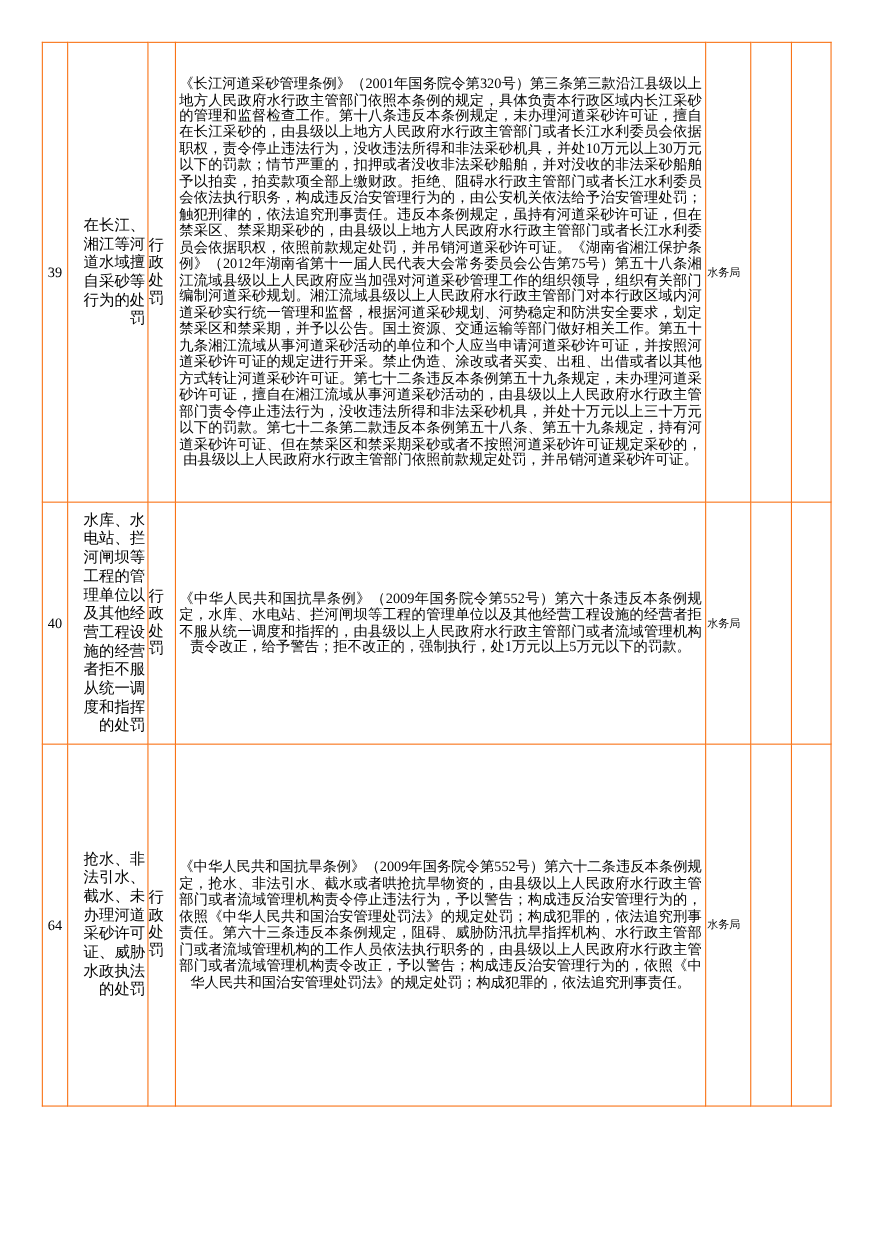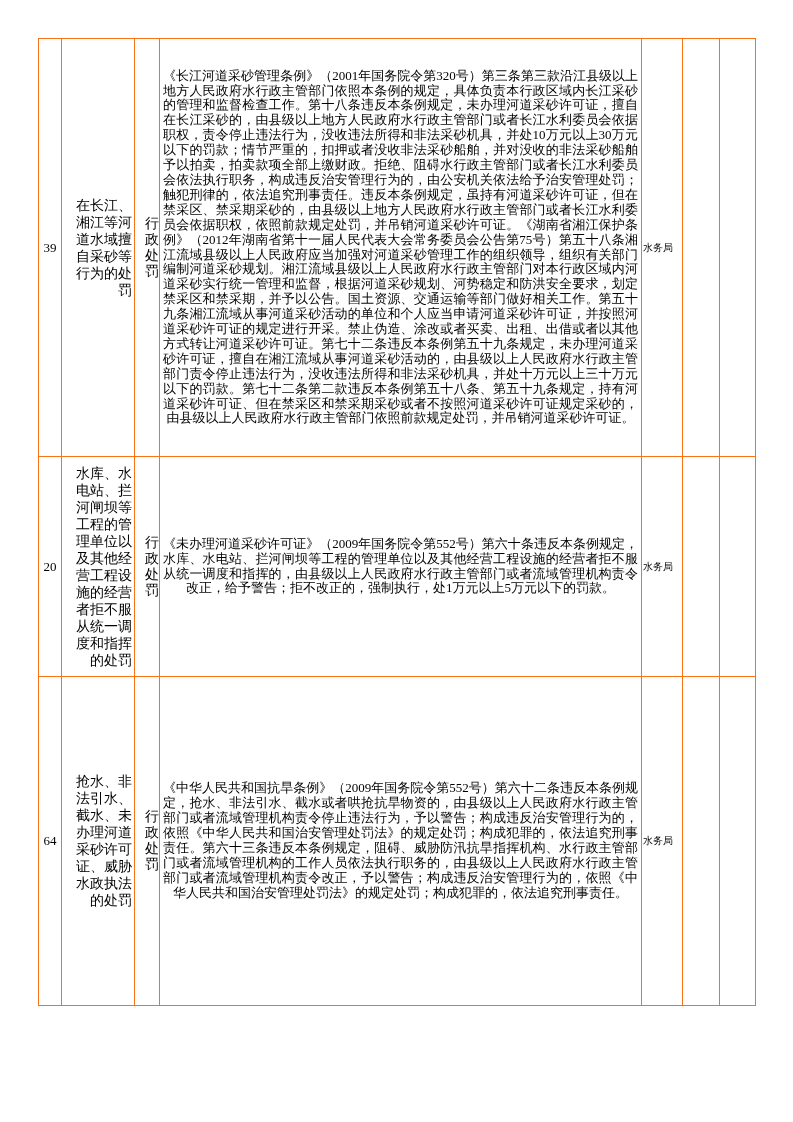--- a/index.html
+++ b/index.html
@@ -45,21 +45,21 @@
     font-size: 13px;
   }
   td.item {
     text-align: right;
     font-size: 14px;
     line-height: 17px;
     padding: 2px 2px;
     word-break: break-all;
   }
   td.type {
-    text-align: right;
+    text-align: left;
     font-size: 14px;
     line-height: 16px;
     padding: 2px 0;
     word-break: break-all;
   }
   td.basis {
     font-size: 13px;
     line-height: 14.9px;
     text-align: justify;
     text-align-last: center;
@@ -91,24 +91,24 @@
       <tr class="r39">
         <td class="num">39</td>
         <td class="item">在长江、湘江等河道水域擅自采砂等行为的处罚</td>
         <td class="type">行政处罚</td>
         <td class="basis">《长江河道采砂管理条例》（2001年国务院令第320号）第三条第三款沿江县级以上地方人民政府水行政主管部门依照本条例的规定，具体负责本行政区域内长江采砂的管理和监督检查工作。第十八条违反本条例规定，未办理河道采砂许可证，擅自在长江采砂的，由县级以上地方人民政府水行政主管部门或者长江水利委员会依据职权，责令停止违法行为，没收违法所得和非法采砂机具，并处10万元以上30万元以下的罚款；情节严重的，扣押或者没收非法采砂船舶，并对没收的非法采砂船舶予以拍卖，拍卖款项全部上缴财政。拒绝、阻碍水行政主管部门或者长江水利委员会依法执行职务，构成违反治安管理行为的，由公安机关依法给予治安管理处罚；触犯刑律的，依法追究刑事责任。违反本条例规定，虽持有河道采砂许可证，但在禁采区、禁采期采砂的，由县级以上地方人民政府水行政主管部门或者长江水利委员会依据职权，依照前款规定处罚，并吊销河道采砂许可证。《湖南省湘江保护条例》（2012年湖南省第十一届人民代表大会常务委员会公告第75号）第五十八条湘江流域县级以上人民政府应当加强对河道采砂管理工作的组织领导，组织有关部门编制河道采砂规划。湘江流域县级以上人民政府水行政主管部门对本行政区域内河道采砂实行统一管理和监督，根据河道采砂规划、河势稳定和防洪安全要求，划定禁采区和禁采期，并予以公告。国土资源、交通运输等部门做好相关工作。第五十九条湘江流域从事河道采砂活动的单位和个人应当申请河道采砂许可证，并按照河道采砂许可证的规定进行开采。禁止伪造、涂改或者买卖、出租、出借或者以其他方式转让河道采砂许可证。第七十二条违反本条例第五十九条规定，未办理河道采砂许可证，擅自在湘江流域从事河道采砂活动的，由县级以上人民政府水行政主管部门责令停止违法行为，没收违法所得和非法采砂机具，并处十万元以上三十万元以下的罚款。第七十二条第二款违反本条例第五十八条、第五十九条规定，持有河道采砂许可证、但在禁采区和禁采期采砂或者不按照河道采砂许可证规定采砂的，由县级以上人民政府水行政主管部门依照前款规定处罚，并吊销河道采砂许可证。</td>
         <td class="dept">水务局</td>
         <td class="e1"></td>
         <td class="e2"></td>
       </tr>
       <tr class="r40">
-        <td class="num">20</td>
+        <td class="num">40</td>
         <td class="item">水库、水电站、拦河闸坝等工程的管理单位以及其他经营工程设施的经营者拒不服从统一调度和指挥的处罚</td>
         <td class="type">行政处罚</td>
-        <td class="basis">《未办理河道采砂许可证》（2009年国务院令第552号）第六十条违反本条例规定，水库、水电站、拦河闸坝等工程的管理单位以及其他经营工程设施的经营者拒不服从统一调度和指挥的，由县级以上人民政府水行政主管部门或者流域管理机构责令改正，给予警告；拒不改正的，强制执行，处1万元以上5万元以下的罚款。</td>
+        <td class="basis">《中华人民共和国抗旱条例》（2009年国务院令第552号）第六十条违反本条例规定，水库、水电站、拦河闸坝等工程的管理单位以及其他经营工程设施的经营者拒不服从统一调度和指挥的，由县级以上人民政府水行政主管部门或者流域管理机构责令改正，给予警告；拒不改正的，强制执行，处1万元以上5万元以下的罚款。</td>
         <td class="dept">水务局</td>
         <td class="e1"></td>
         <td class="e2"></td>
       </tr>
       <tr class="r41">
         <td class="num">64</td>
         <td class="item">抢水、非法引水、截水、未办理河道采砂许可证、威胁水政执法的处罚</td>
         <td class="type">行政处罚</td>
         <td class="basis">《中华人民共和国抗旱条例》（2009年国务院令第552号）第六十二条违反本条例规定，抢水、非法引水、截水或者哄抢抗旱物资的，由县级以上人民政府水行政主管部门或者流域管理机构责令停止违法行为，予以警告；构成违反治安管理行为的，依照《中华人民共和国治安管理处罚法》的规定处罚；构成犯罪的，依法追究刑事责任。第六十三条违反本条例规定，阻碍、威胁防汛抗旱指挥机构、水行政主管部门或者流域管理机构的工作人员依法执行职务的，由县级以上人民政府水行政主管部门或者流域管理机构责令改正，予以警告；构成违反治安管理行为的，依照《中华人民共和国治安管理处罚法》的规定处罚；构成犯罪的，依法追究刑事责任。</td>
         <td class="dept">水务局</td>

